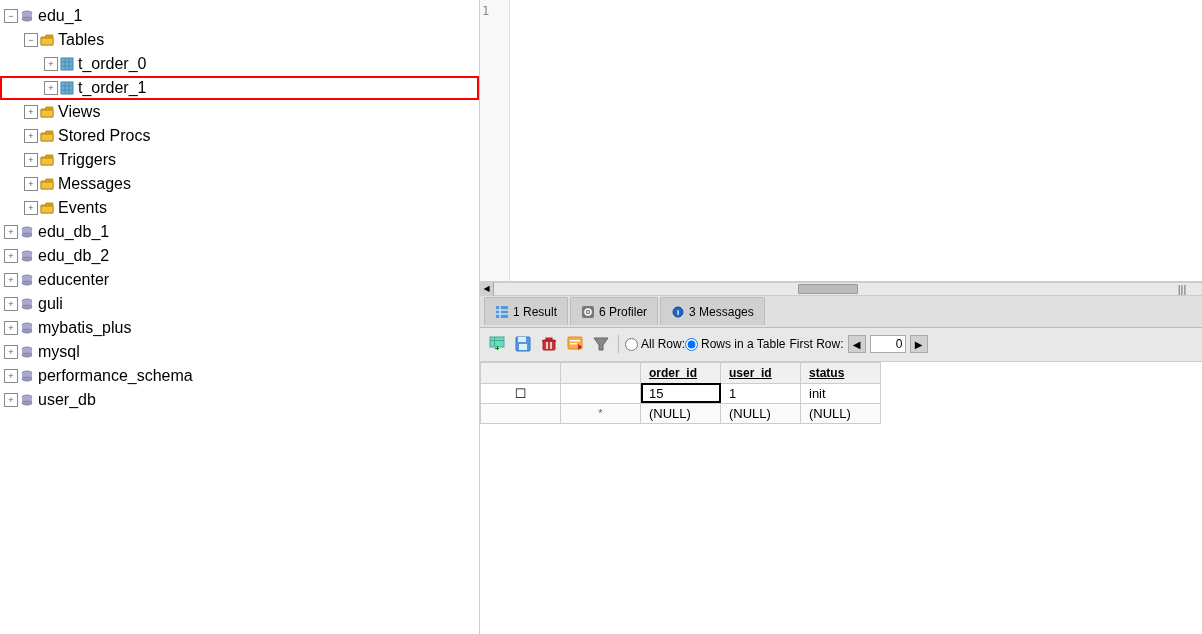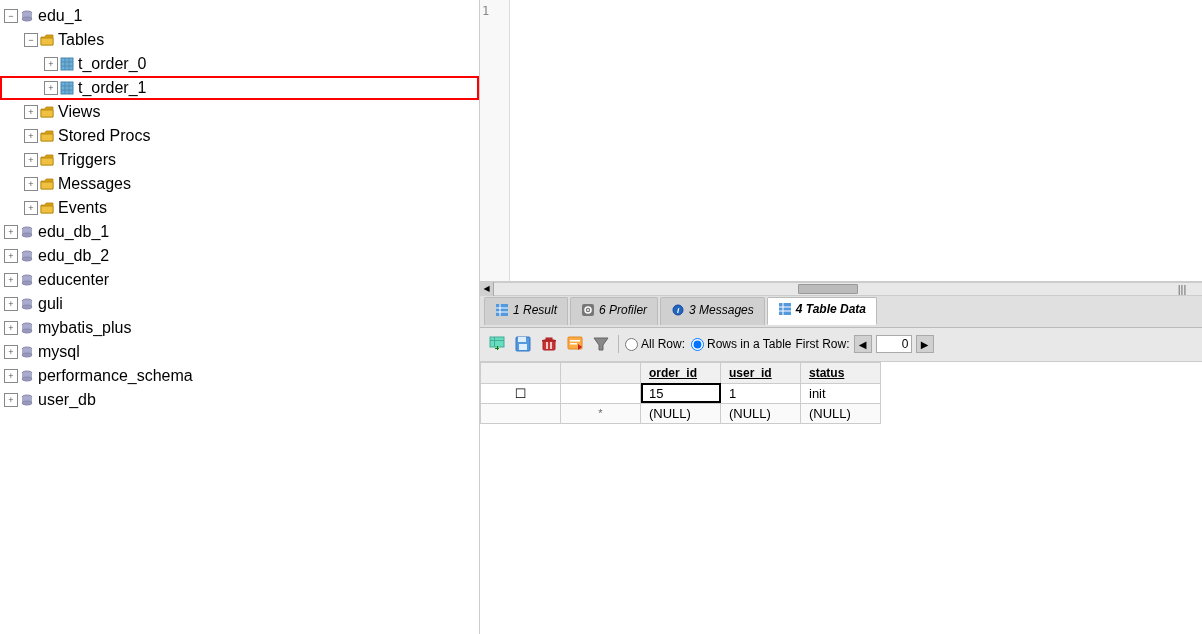--- a/index.html
+++ b/index.html
@@ -132,31 +132,30 @@
       align-items: center;
       background: #e0e0e0;
       border-bottom: 1px solid #bbb;
       height: 32px;
       padding: 0 4px;
       gap: 2px;
     }
 
     .tab {
       display: flex;
-      align-items: flex-end;
+      align-items: center;
       gap: 4px;
       padding: 8px 10px;
       background: #d0d0d0;
       border: 1px solid #bbb;
       border-bottom: none;
       cursor: pointer;
       font-size: 12px;
       height: 28px;
       border-radius: 2px 2px 0 0;
-      font-style: italic;
     }
 
     .tab.active {
       background: white;
       border-bottom: 1px solid white;
       font-weight: bold;
     }
 
     .tab-icon {
       width: 14px;
@@ -192,21 +191,20 @@
       width: 1px;
       height: 18px;
       background: #bbb;
       margin: 0 2px;
     }
 
     
     .radio-group {
       display: flex;
       align-items: center;
-      gap: 6px;
       font-size: 12px;
     }
 
     .radio-option {
       display: flex;
       align-items: center;
       gap: 3px;
     }
 
     .row-input-group {
@@ -523,31 +521,20 @@
         <span>6 Profiler</span>
       </div>
       <div class="tab">
         <span class="tab-icon">
           <svg width="12" height="12" viewBox="0 0 12 12">
         <circle cx="6" cy="6" r="5" fill="#2266bb" stroke="#1144aa" stroke-width="1"></circle>
         <text x="5" y="9" font-size="8" fill="white" font-weight="bold">i</text>
       </svg>
         </span>
         <span>3 Messages</span>
-      </div>
-      <div class="tab active">
-        <span class="tab-icon">
-          <svg width="12" height="12" viewBox="0 0 12 12">
-        <rect x="0" y="0" width="12" height="12" fill="#5599dd"></rect>
-        <line x1="0" y1="4" x2="12" y2="4" stroke="white" stroke-width="1"></line>
-        <line x1="0" y1="8" x2="12" y2="8" stroke="white" stroke-width="1"></line>
-        <line x1="4" y1="0" x2="4" y2="12" stroke="white" stroke-width="1"></line>
-      </svg>
-        </span>
-        <span>4 Table Data</span>
       </div>
     </div>
 
   <div class="toolbar">
     <div class="toolbar-btn" title="Add row">
       <svg width="16" height="16" viewBox="0 0 16 16">
         <rect x="1" y="1" width="14" height="10" fill="#6db" stroke="#4a9" stroke-width="1"></rect>
         <rect x="1" y="4" width="14" height="1" fill="#4a9"></rect>
         <rect x="5" y="1" width="1" height="10" fill="#4a9"></rect>
         <rect x="6" y="12" width="4" height="1" fill="green"></rect>

